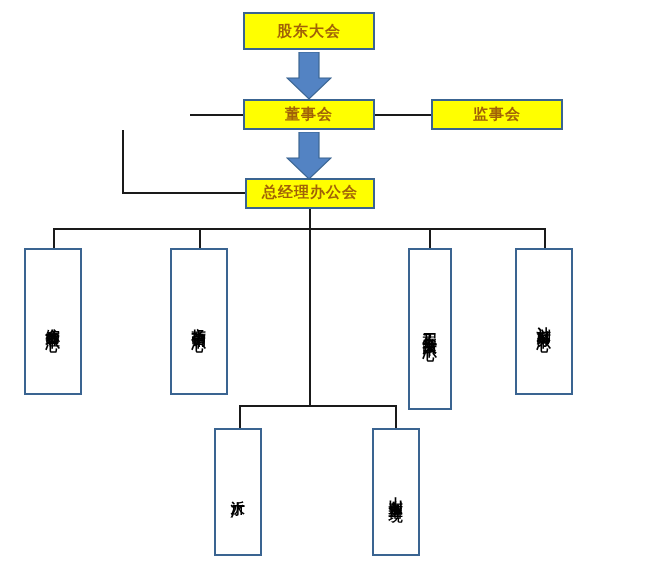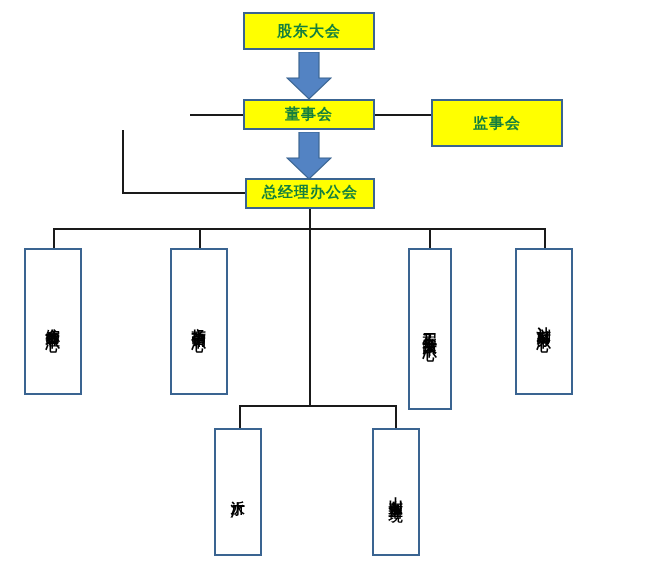--- a/index.html
+++ b/index.html
@@ -26,21 +26,21 @@
     border: 2px solid #3A6491;
     box-sizing: border-box;
     display: flex;
     align-items: center;
     justify-content: center;
     z-index: 6;
   }
   .ybox .lbl {
     font-size: 15px;
     font-weight: bold;
-    color: #15803d;
+    color: #a16207;
     letter-spacing: 1px;
     line-height: 1;
     white-space: nowrap;
   }
 
   
   .vbox {
     position: absolute;
     background: #FFFFFF;
     border: 2px solid #3A6491;
@@ -99,21 +99,21 @@
 
   <div class="hline" style="left:190px; top:114px; width:54px;"></div>
 
   <div class="hline" style="left:374px; top:114px; width:58px;"></div>
 
 
   <div class="ybox" style="left:243px; top:99px; width:132px; height:31px;">
     <span class="lbl">董事会</span>
   </div>
 
-  <div class="ybox" style="left:431px; top:99px; width:132px; height:48px;">
+  <div class="ybox" style="left:431px; top:99px; width:132px; height:31px;">
     <span class="lbl">监事会</span>
   </div>
 
   <div class="barrow" style="left:286px; top:132px; width:46px; height:48px;">
     <svg width="46" height="48" viewBox="0 0 46 48">
       <polygon points="13,0 33,0 33,26 45,26 23,47 1,26 13,26" fill="#5383C3" stroke="#3A6491" stroke-width="1.2"></polygon>
     </svg>
   </div>
 
   <div class="vline" style="left:122px; top:130px; height:64px;"></div>

